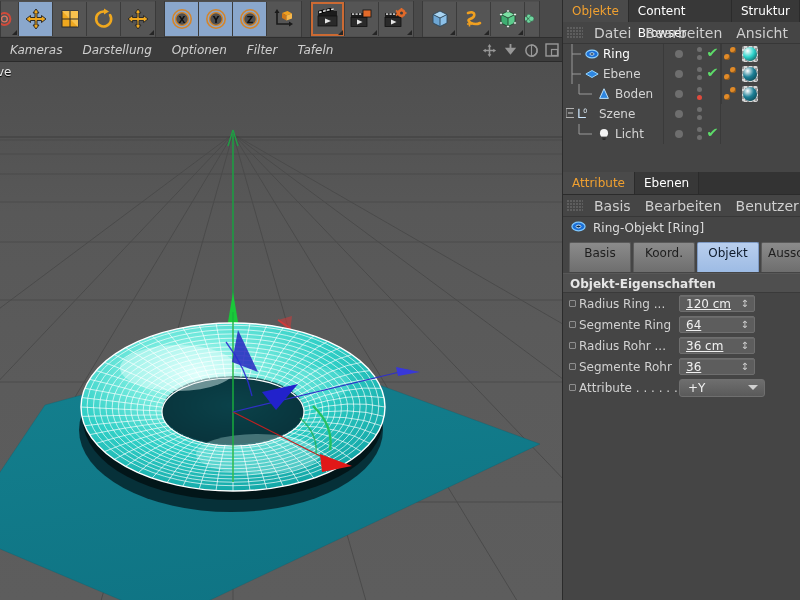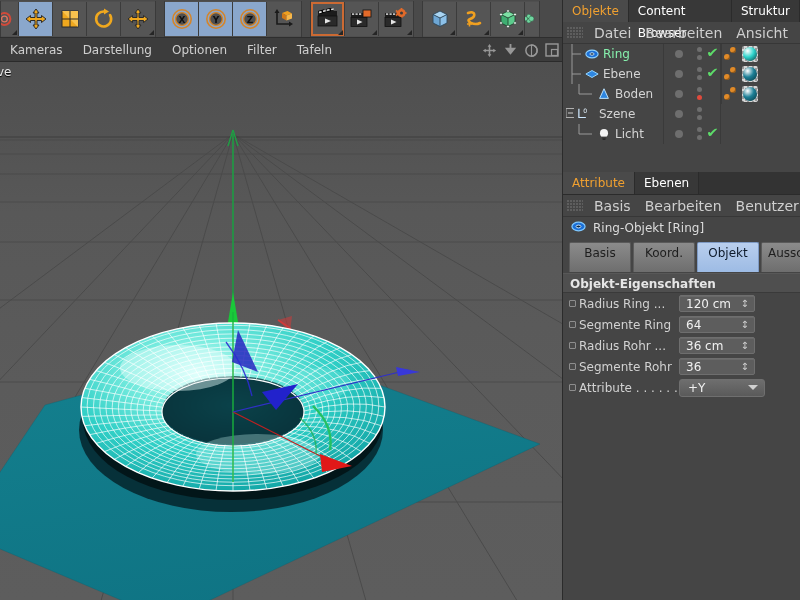--- a/index.html
+++ b/index.html
@@ -30,20 +30,21 @@
   .tbtn .corner {
     position:absolute; right:1px; bottom:1px; width:0;height:0;
     border-left:5px solid transparent; border-bottom:5px solid #252525;
   }
 
   
   #viewmenu {
     position:absolute; left:0; top:38px; width:566px; height:24px;
     background:#3c3c3c; display:flex; align-items:center;
     border-bottom:1px solid #2b2b2b;
+    font-style:italic;
   }
   #viewmenu .mi { padding:0 10px; font-size:12px; color:#cfcfcf; line-height:24px; }
   #viewnav { position:absolute; right:6px; top:0; height:24px;
     display:flex; align-items:center; gap:5px; }
   #viewnav .nb { width:16px;height:16px; display:flex; align-items:center;
     justify-content:center; opacity:.65; }
 
   
   #viewport {
     position:absolute; left:0; top:62px; width:562px; height:538px;
@@ -75,21 +76,21 @@
       radial-gradient(circle at 1px 1px,#8c8c8c 0.6px,transparent 0.8px);
     background-size:3px 3px; opacity:.75;
   }
   .menurow .mi { padding:0 7px; font-size:14px; color:#cfcfcf; }
 
   
   #objmgr { height:144px; background:#454545; position:relative; overflow:hidden; }
   #omrows { position:relative; }
   .omrow { position:relative; height:20px; display:flex; align-items:center; }
   .omname { font-size:12px; color:#d4d4d4; white-space:nowrap; }
-  .omrow.selected .omname { color:#86efac; }
+  .omrow.selected .omname { color:#ffffff; }
   .col-dots { position:absolute; left:100px; top:0; width:58px; height:20px;
     border-left:1px solid #3a3a3a; border-right:1px solid #3a3a3a; }
   .dotA { position:absolute; left:11px; top:6px; width:8px;height:8px;
     border-radius:50%; background:#6e6e6e; }
   .dotB { position:absolute; left:33px; top:3px; width:5px;height:5px;
     border-radius:50%; background:#6e6e6e; }
   .dotC { position:absolute; left:33px; top:11px; width:5px;height:5px;
     border-radius:50%; background:#6e6e6e; }
   .dotC.red { background:#e04a3c; }
   .tick { position:absolute; left:43px; top:2px; font-size:13px;
@@ -133,20 +134,21 @@
   .prow { display:flex; align-items:center; height:21px; padding-left:6px; }
   .pchk { width:7px;height:7px; border:1px solid #8d8d8d; background:#4a4a4a;
     flex:none; margin-right:3px; border-radius:1px; }
   .plabel { font-size:12px; color:#d2d2d2; white-space:nowrap;
     width:100px; overflow:hidden; }
   .pfield {
     position:relative; width:76px; height:17px; background:#5d5d5d;
     border:1px solid #6e6e6e; border-radius:2px; display:flex;
     align-items:center; padding-left:6px; font-size:12px; color:#f0f0f0;
     box-shadow:inset 0 1px 0 rgba(255,255,255,.08);
+    text-decoration:underline;
   }
   .pfield .spin { position:absolute; right:5px; top:2px; font-size:10px;
     color:#cdcdcd; line-height:12px; }
   .pselect {
     position:relative; width:86px; height:18px; display:flex; align-items:center;
     padding-left:8px; font-size:12px; color:#f0f0f0; border-radius:3px;
     background:linear-gradient(180deg,#6e6e6e,#5a5a5a);
     border:1px solid #6f6f6f;
   }
   .pselect .cv { position:absolute; right:6px; top:5px; width:0;height:0;

